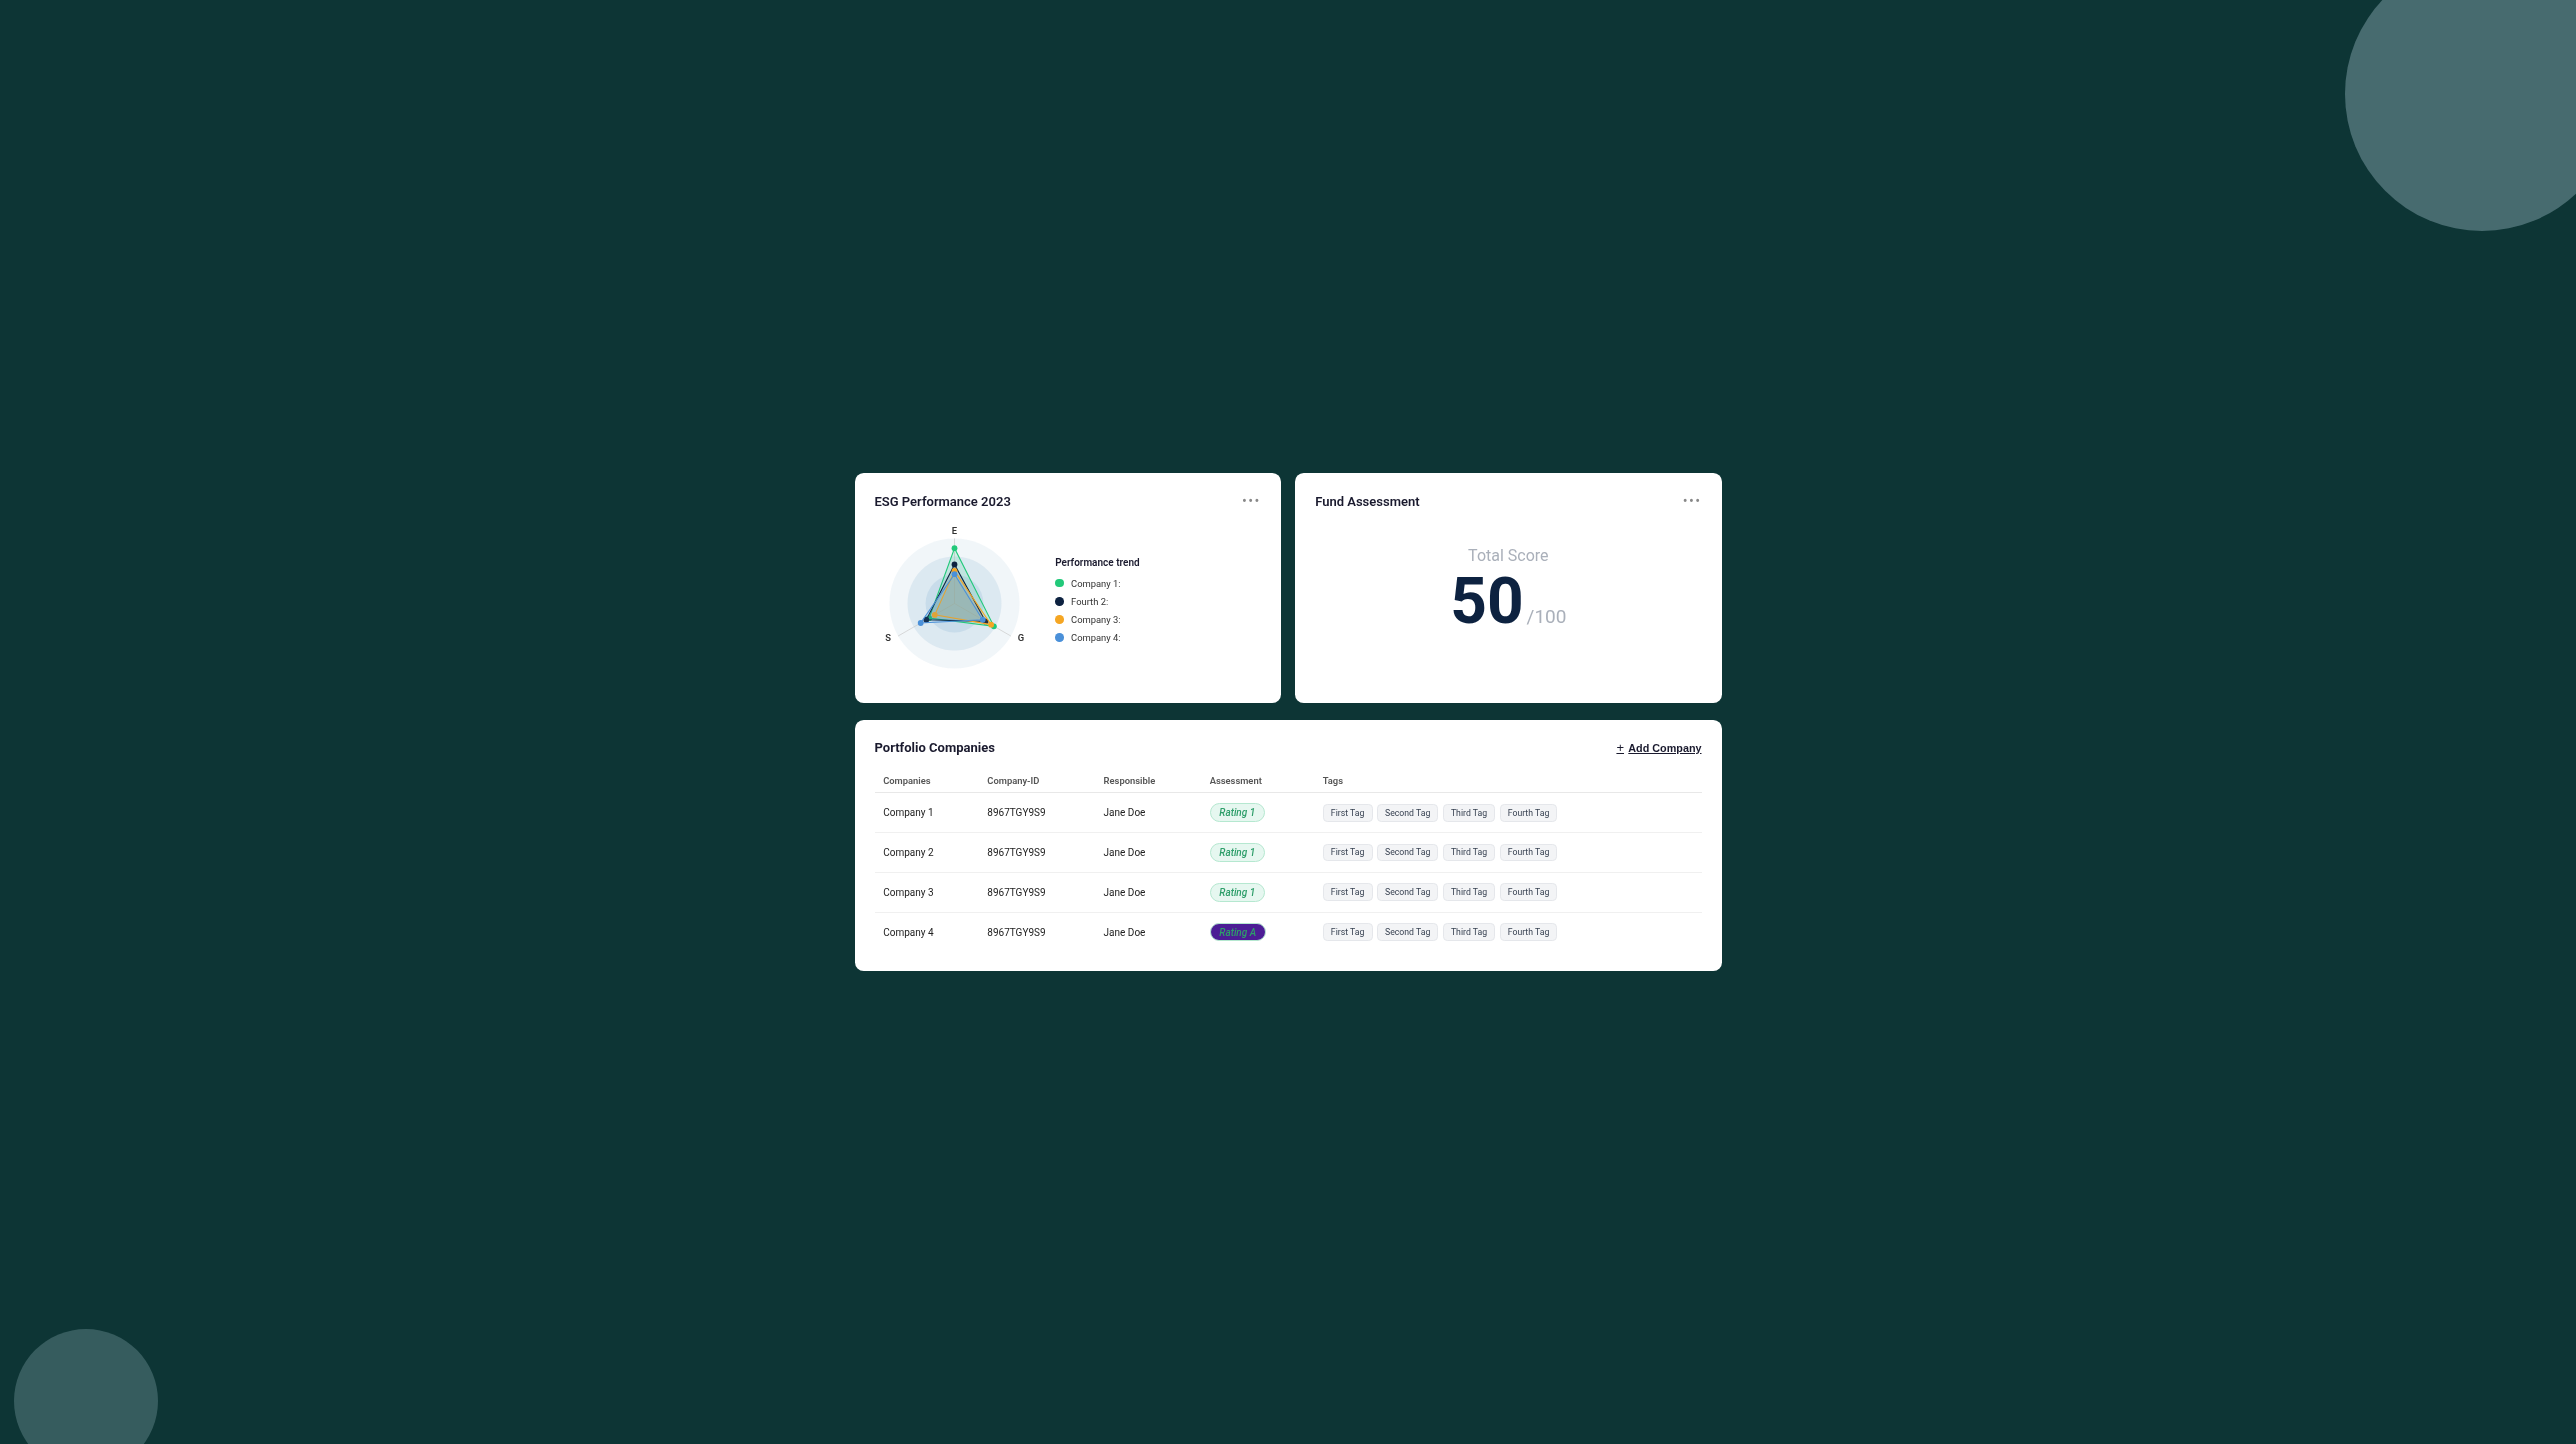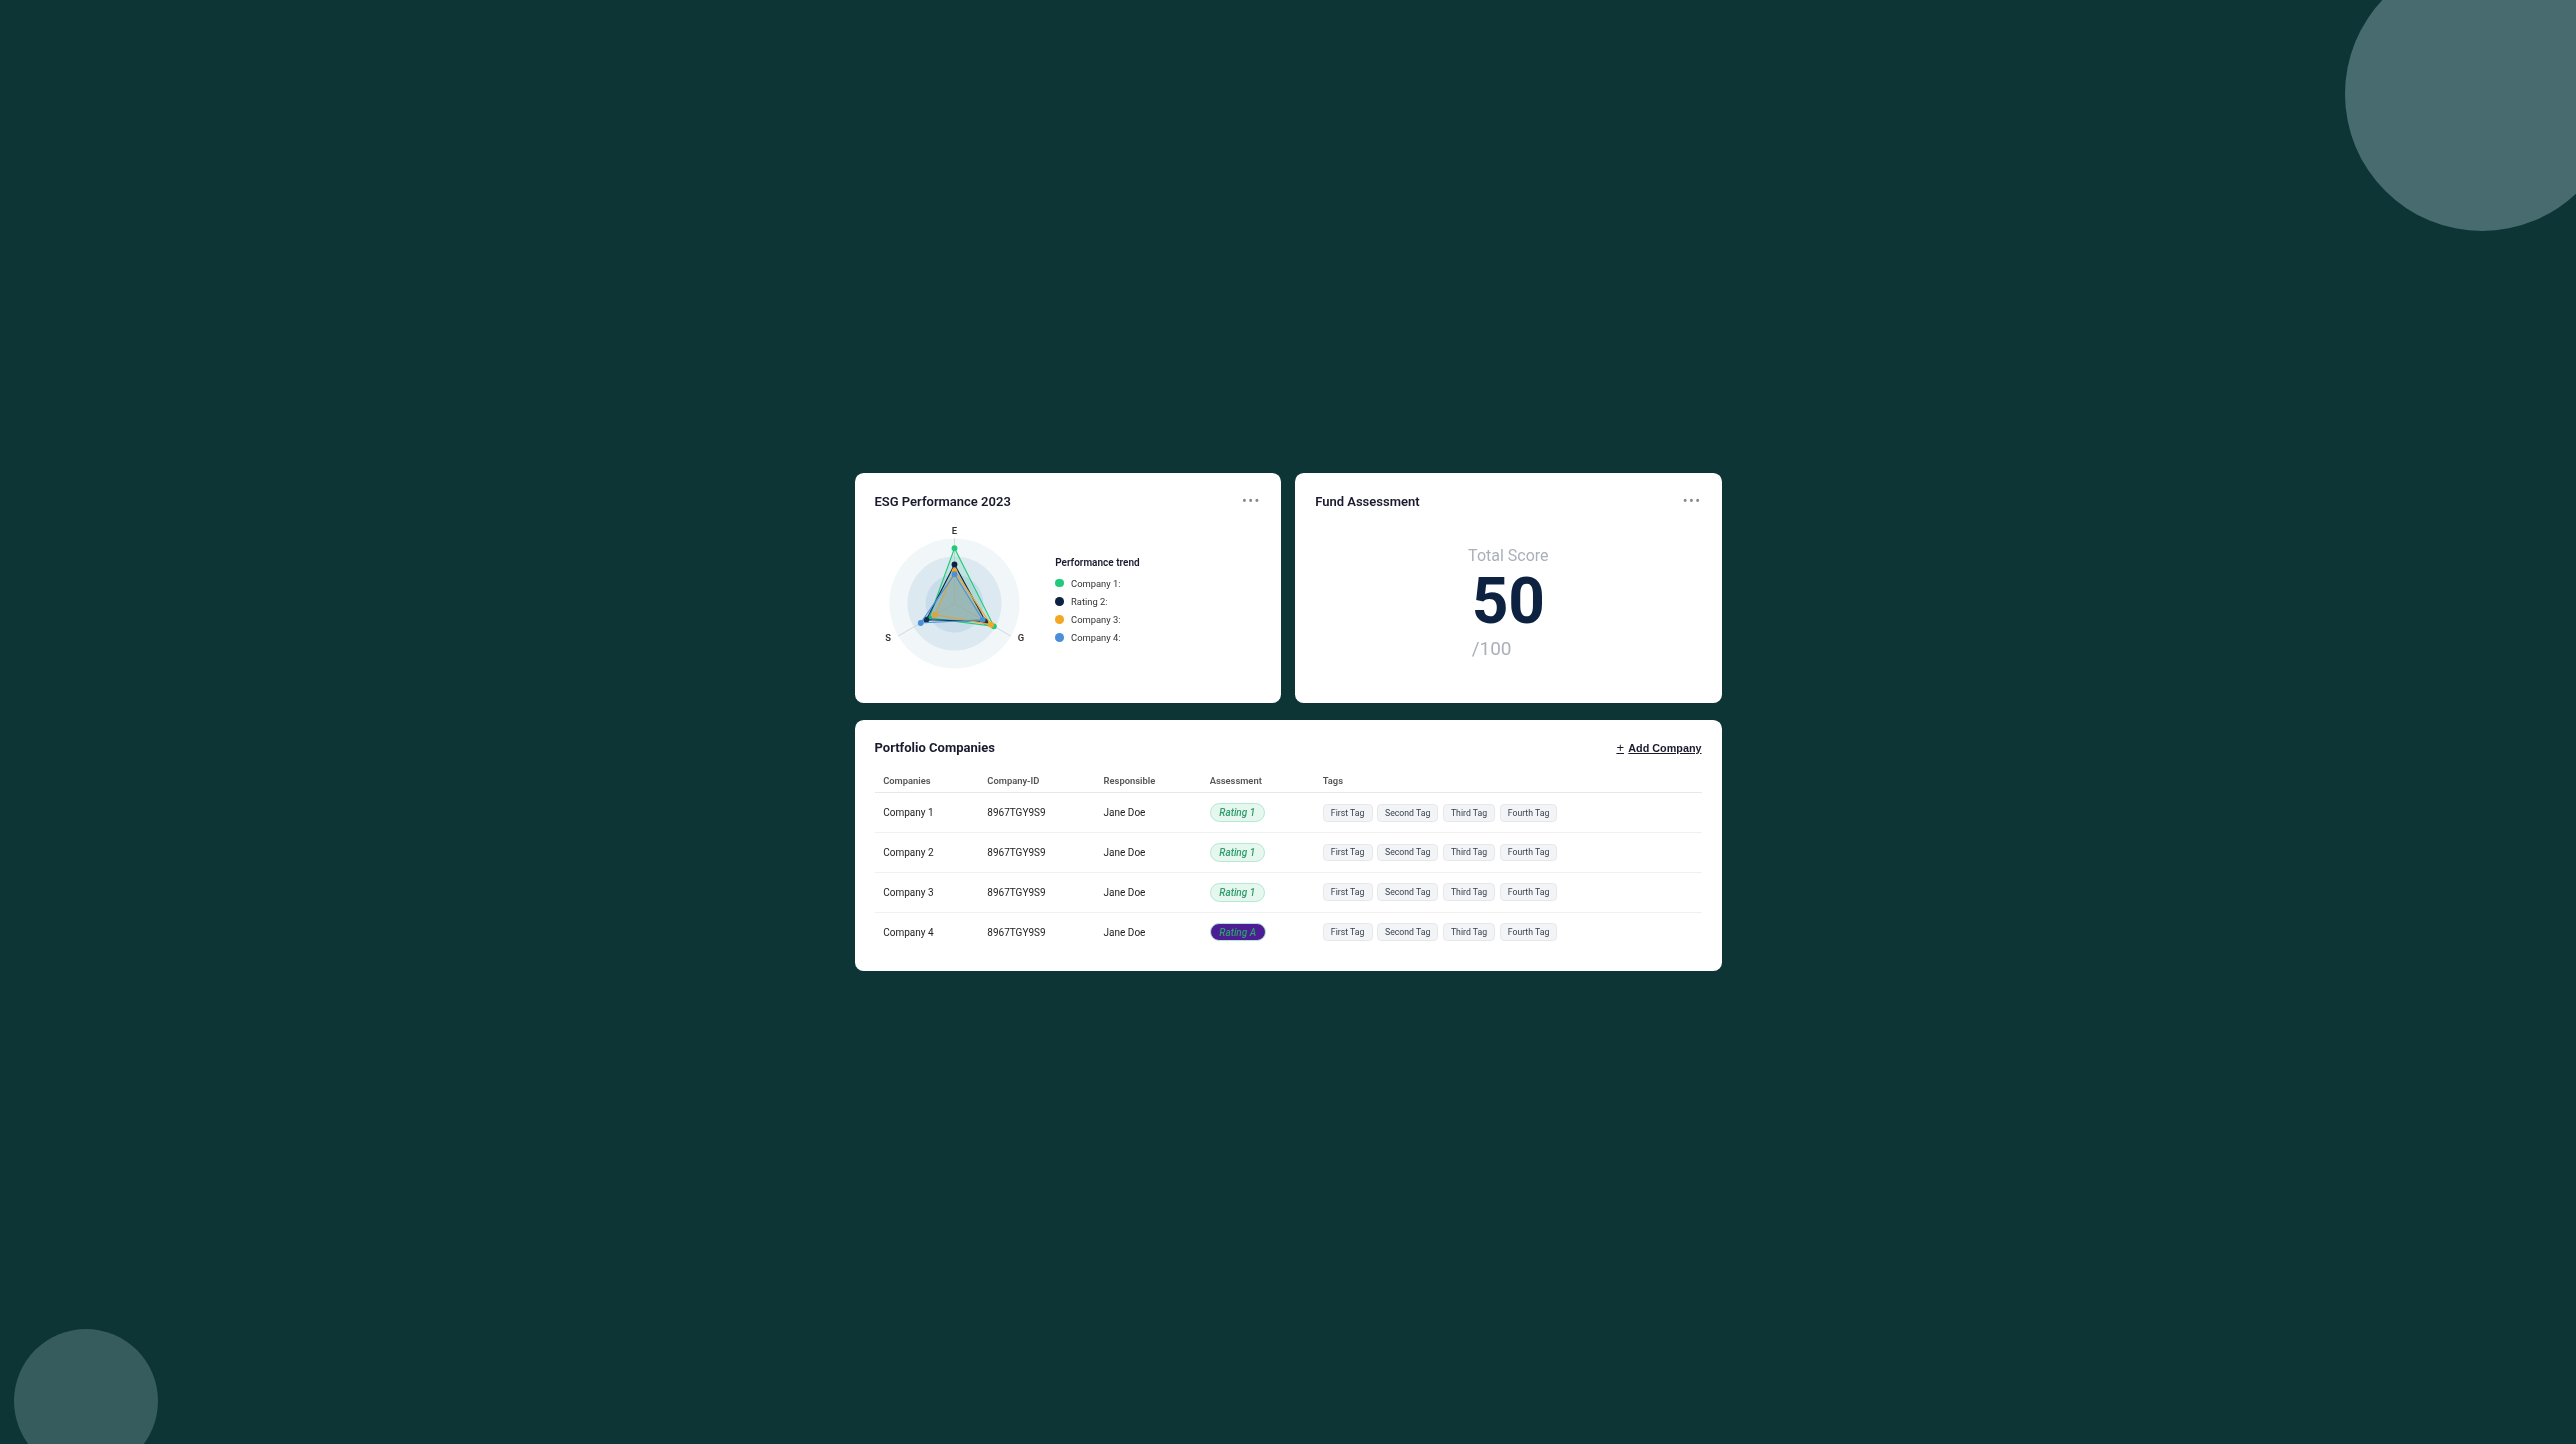--- a/index.html
+++ b/index.html
@@ -134,21 +134,20 @@
       font-size: 16px;
       color: #aab0ba;
       font-weight: 400;
       margin-bottom: 5.8px;
     }
 
     .score-display {
       display: flex;
       align-items: baseline;
       gap: 2.9px;
-      flex-direction: column;
     }
 
     .score-main {
       font-size: 64px;
       font-weight: 700;
       color: #0d2240;
       line-height: 1;
     }
 
     .score-denom {
@@ -314,21 +313,21 @@
           </svg>
         </div>
         <div class="legend-container">
           <div class="legend-title">Performance trend</div>
           <div class="legend-item">
             <div class="legend-dot" style="background:#22c97a;"></div>
             <span>Company 1:</span>
           </div>
           <div class="legend-item">
             <div class="legend-dot" style="background:#0d2240;"></div>
-            <span>Rating 2:</span>
+            <span>Fourth 2:</span>
           </div>
           <div class="legend-item">
             <div class="legend-dot" style="background:#f5a623;"></div>
             <span>Company 3:</span>
           </div>
           <div class="legend-item">
             <div class="legend-dot" style="background:#4a90d9;"></div>
             <span>Company 4:</span>
           </div>
         </div>

